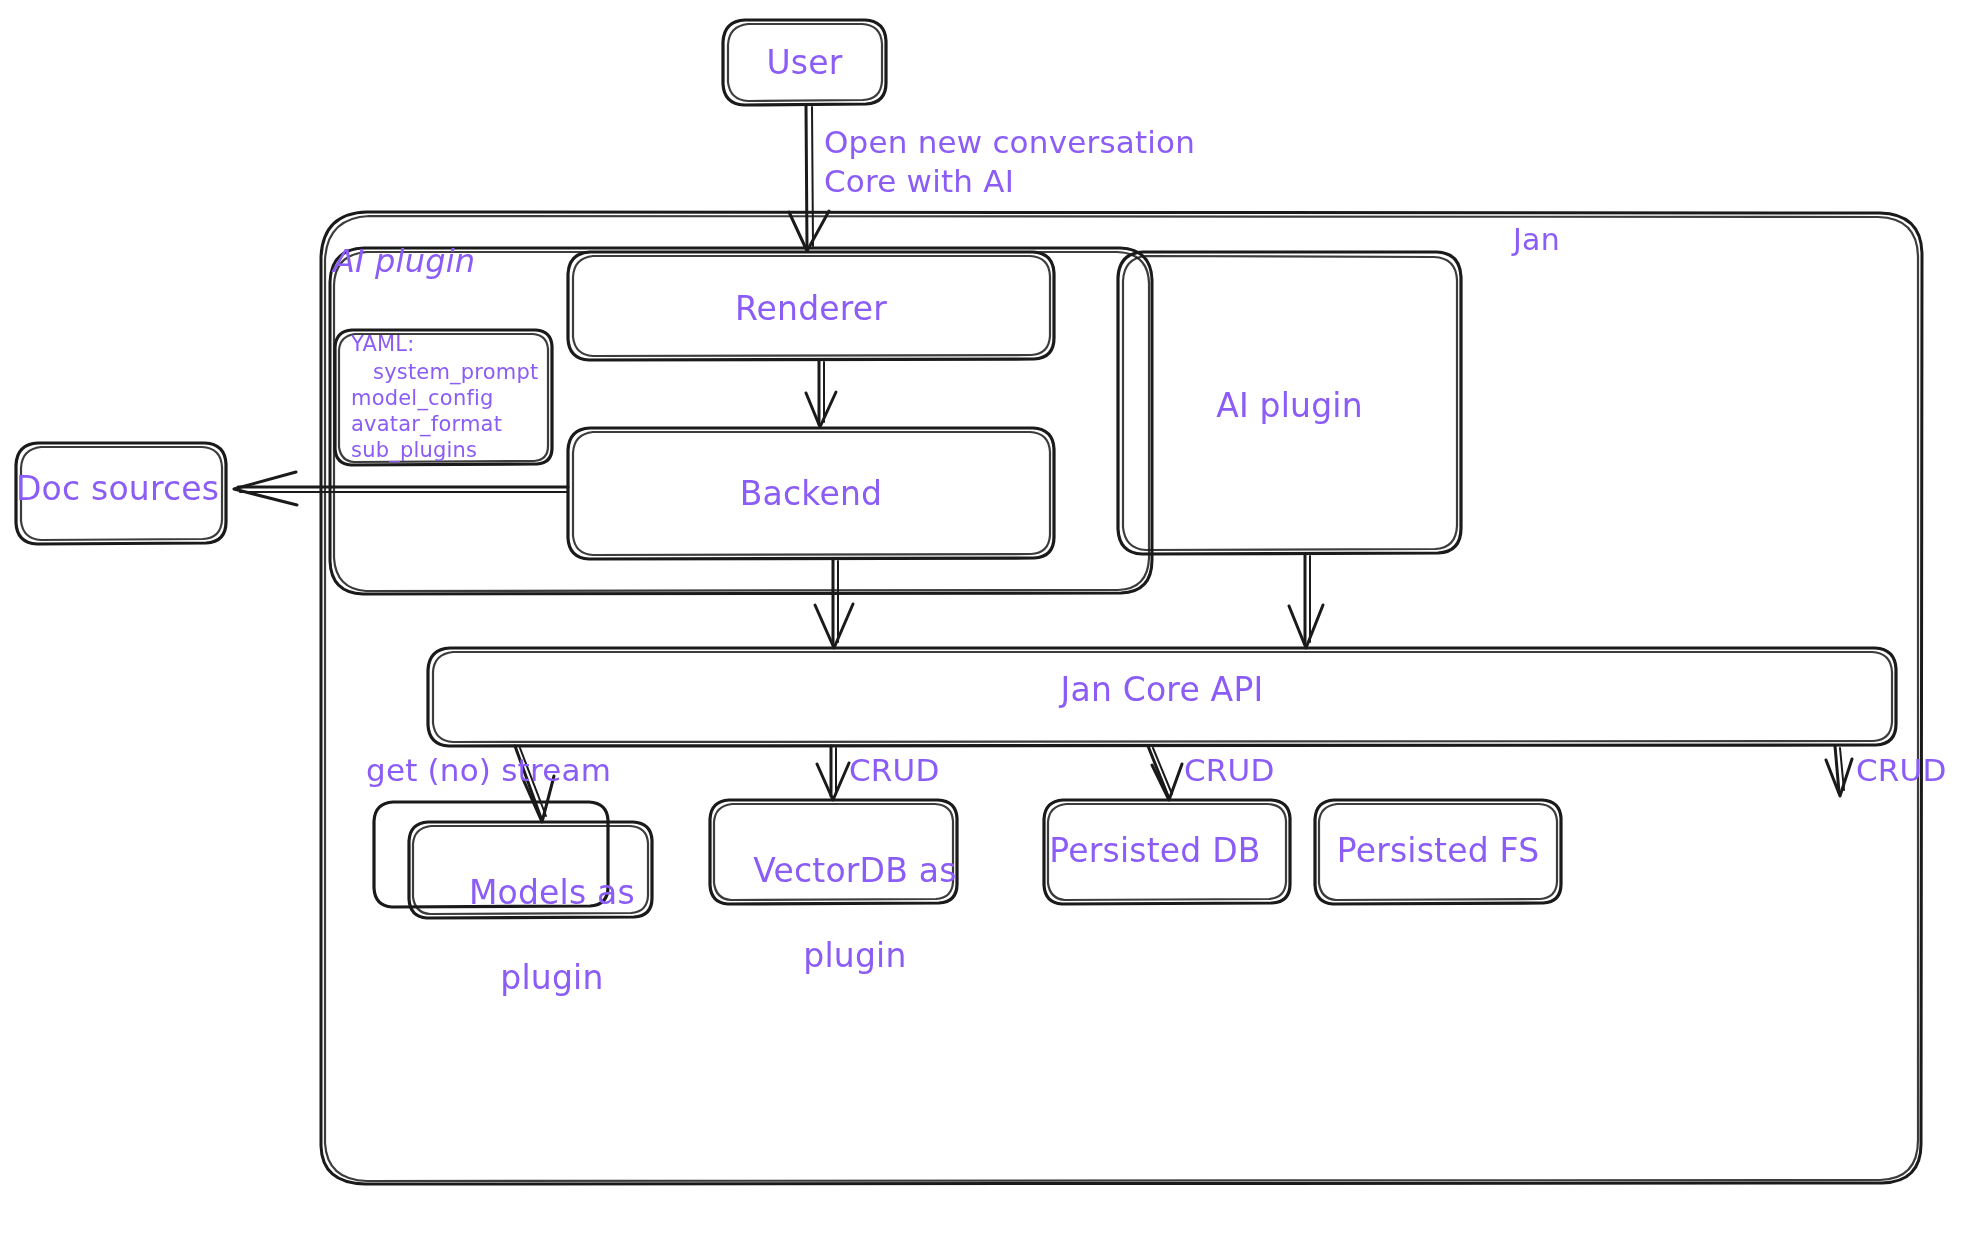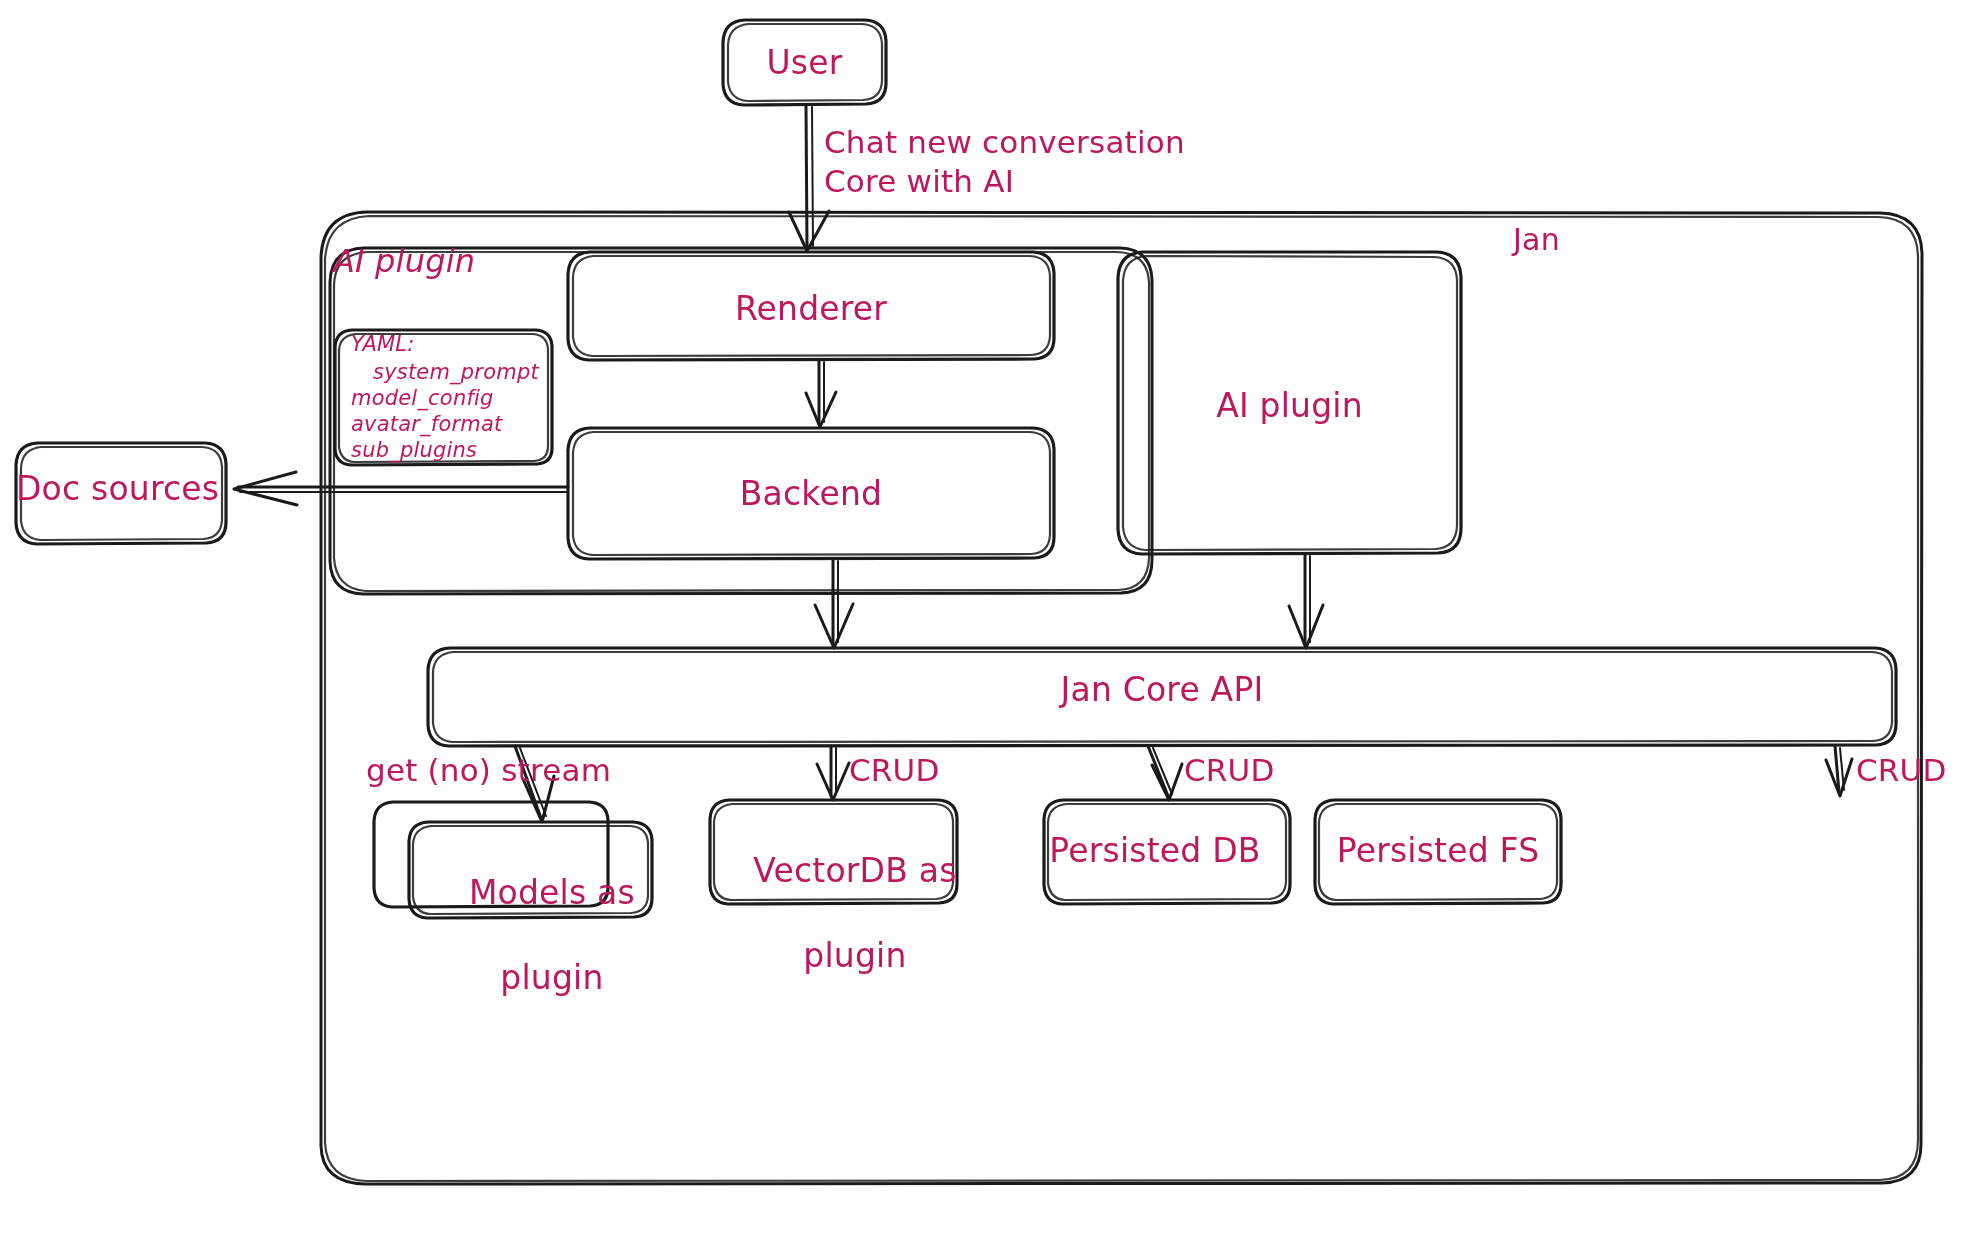--- a/index.html
+++ b/index.html
@@ -51,21 +51,21 @@
   .arrowhead {
     fill: none;
     stroke: #1a1a1a;
     stroke-width: 3.0;
     stroke-linecap: round;
     stroke-linejoin: round;
   }
   .lbl {
     position: absolute;
     font-family: "DejaVu Sans", sans-serif;
-    color: #be185d;
+    color: #8b5cf6;
     white-space: pre;
     line-height: 1.18;
     letter-spacing: 0.2px;
   }
   .node-label {
     text-align: center;
     font-size: 33px;
   }
   .node-label.two-line { line-height: 1.28; }
   .edge-label {
@@ -75,21 +75,20 @@
   .group-label {
     font-size: 32px;
     font-style: italic;
   }
   .corner-label {
     font-size: 30px;
   }
   .yaml-block {
     font-size: 21px;
     line-height: 1.52;
-    font-style: italic;
   }
 </style>
 </head>
 <body>
 
 <div id="diagram-root">
 
   <svg id="sketch" viewBox="0 0 1981 1246" xmlns="http://www.w3.org/2000/svg">
 
     <g>
@@ -211,21 +210,21 @@
     <g>
       <path class="edge" d="M 1835,746 L 1839,792"></path>
       <path class="edge-thin" d="M 1840,748 L 1844,790"></path>
       <path class="arrowhead" d="M 1826,760 L 1840,796 L 1852,759"></path>
     </g>
 
   </svg>
 
   <div class="lbl node-label" style="left:723px; top:44px; width:163px;">User</div>
 
-  <div class="lbl edge-label" style="left:824px; top:122px;">Chat new conversation</div>
+  <div class="lbl edge-label" style="left:824px; top:122px;">Open new conversation</div>
   <div class="lbl edge-label" style="left:824px; top:161px;">Core with AI</div>
 
   <div class="lbl corner-label" style="left:1482px; top:222px;margin-left:31px;">Jan</div>
 
   <div class="lbl group-label" style="left:333px; top:243px;">AI plugin</div>
 
   <div class="lbl node-label" style="left:568px; top:475px; width:486px;">Backend</div>
 
   <div class="lbl node-label" style="left:568px; top:290px; width:486px;">Renderer</div>
 

